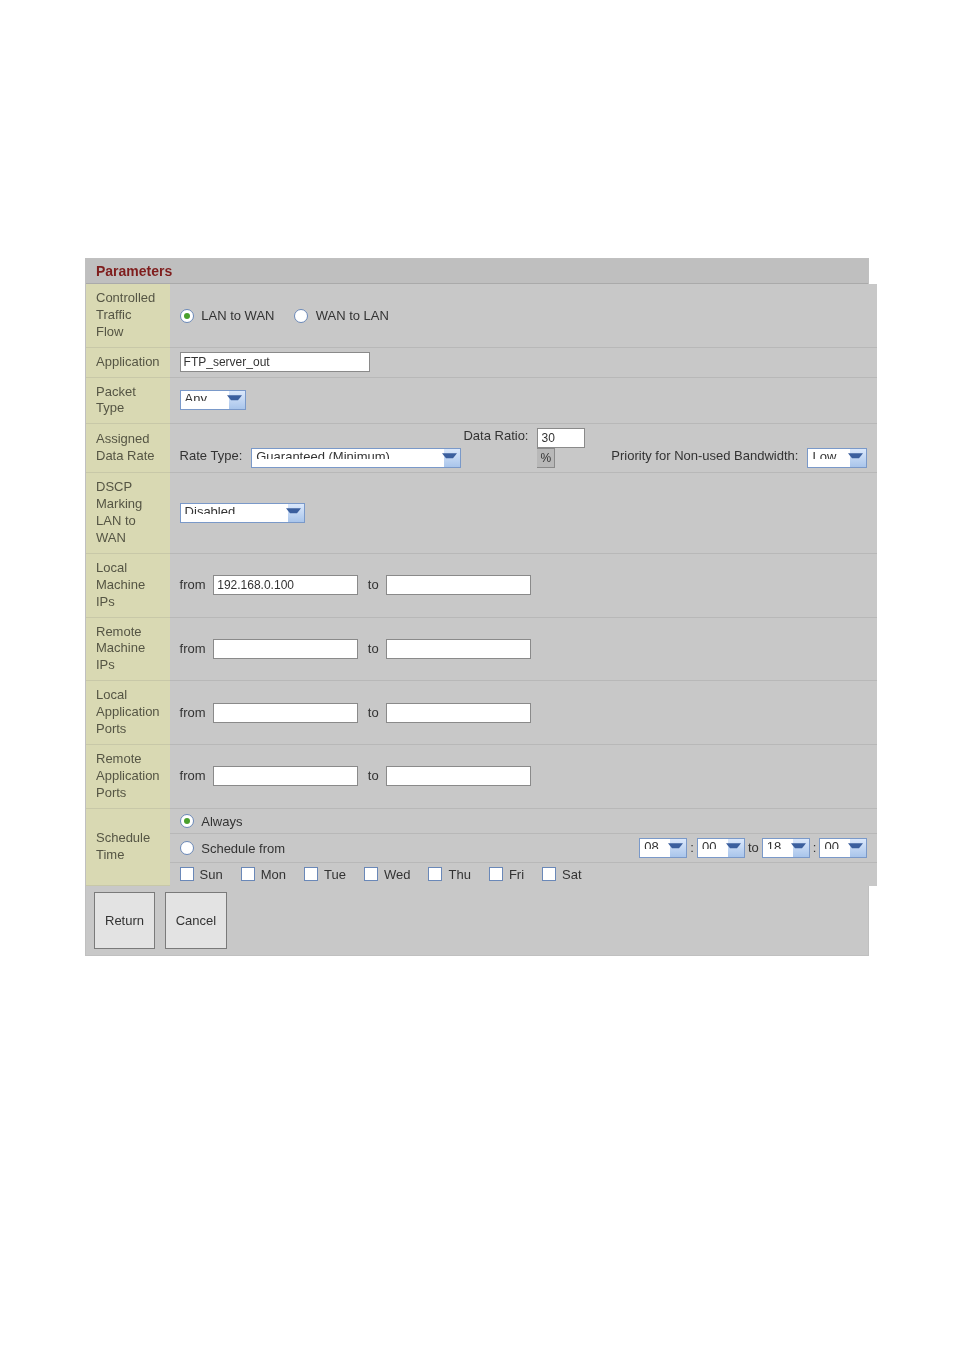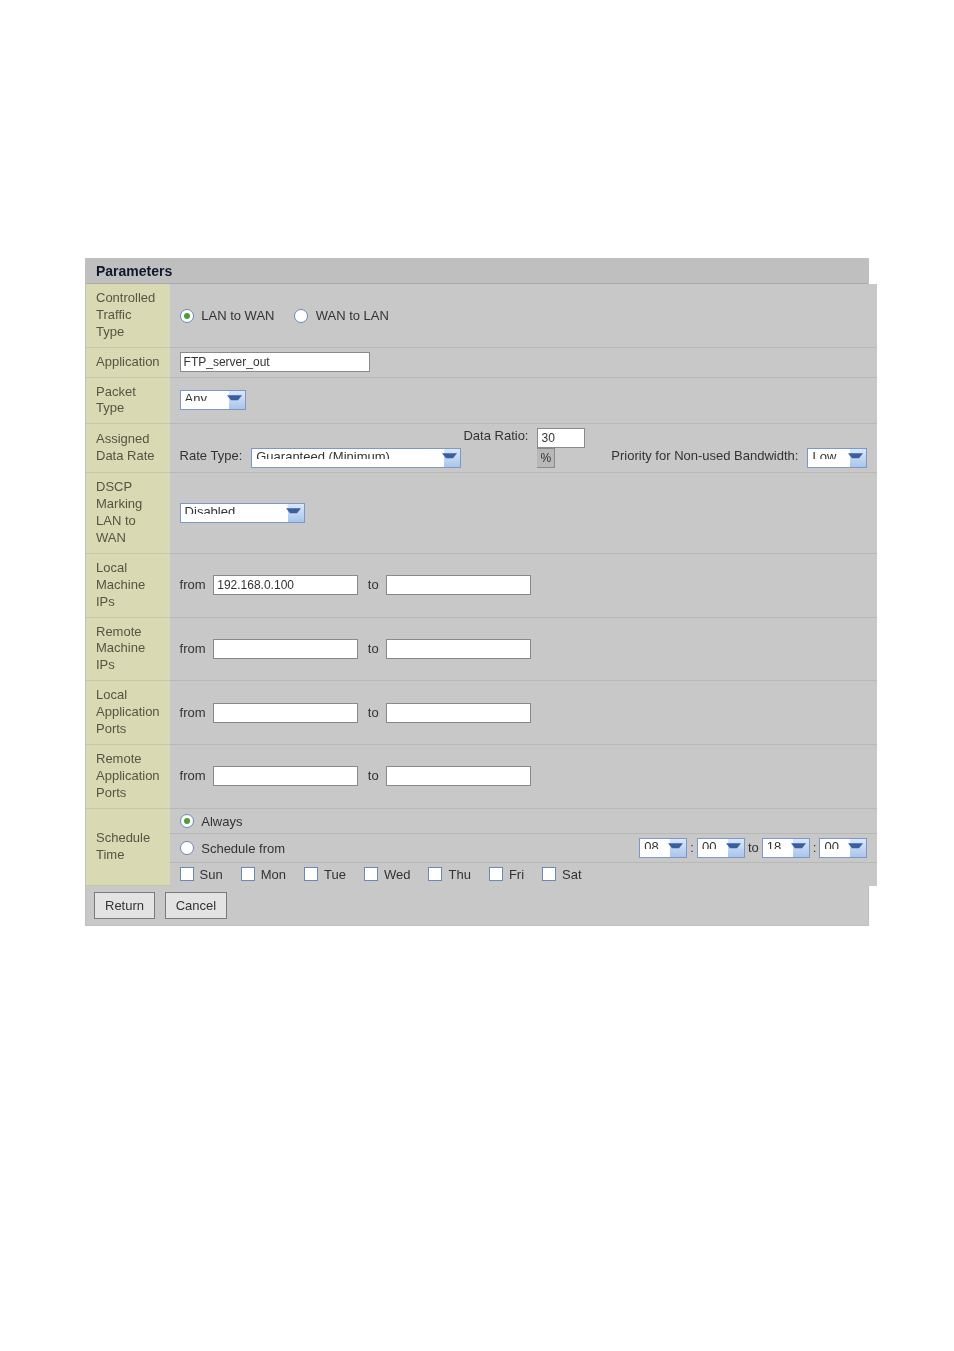--- a/index.html
+++ b/index.html
@@ -20,21 +20,21 @@
       font-weight: bold;
       font-family: Arial, Helvetica, sans-serif;
       color: #2a2a2a;
       border-bottom: 1px solid #bbbbbb;
     }
     .subheader {
       background: #bfbfbf;
       padding: 4px 10px;
       font-weight: bold;
       font-size: 14px;
-      color: #0f172a;
+      color: #7f1d1d;
       border-bottom: 1px solid #aaaaaa;
     }
     table.form {
       width: 100%;
       border-collapse: collapse;
     }
     table.form td.label {
       width: 135px;
       background: #d9d9b3;
       color: #555544;
@@ -151,21 +151,21 @@
       margin-right: 4px;
       text-align: right;
     }
     .button-row {
       background: #c8c8c8;
       padding: 6px 8px;
     }
     button.btn {
       border: 1px solid #7a7a7a;
       background: #e3e3e3;
-      padding: 5px 10px;
+      padding: 20px 10px;
       font-size: 13px;
       color: #333333;
       margin-right: 6px;
       cursor: pointer;
     }
     .sched-rows td { border-bottom: none; border-top: 1px solid #b8b8b8;}
     .schedule-line {
       display: flex;
       align-items: center;
       justify-content: space-between;
@@ -177,21 +177,21 @@
   </style>
 </head>
 <body>
 
 <div class="panel">
   <div class="subheader">Parameters</div>
 
   <table class="form">
     <tbody>
         <tr>
-      <td class="label">Controlled Traffic Type</td>
+      <td class="label">Controlled Traffic Flow</td>
       <td class="field">
         <span class="radio-dot checked"></span>
         <span class="inline-label">LAN to WAN</span>
         <span class="radio-dot"></span>
         <span class="inline-label">WAN to LAN</span>
       </td>
     </tr>
     <tr>
       <td class="label">Application</td>
       <td class="field">

